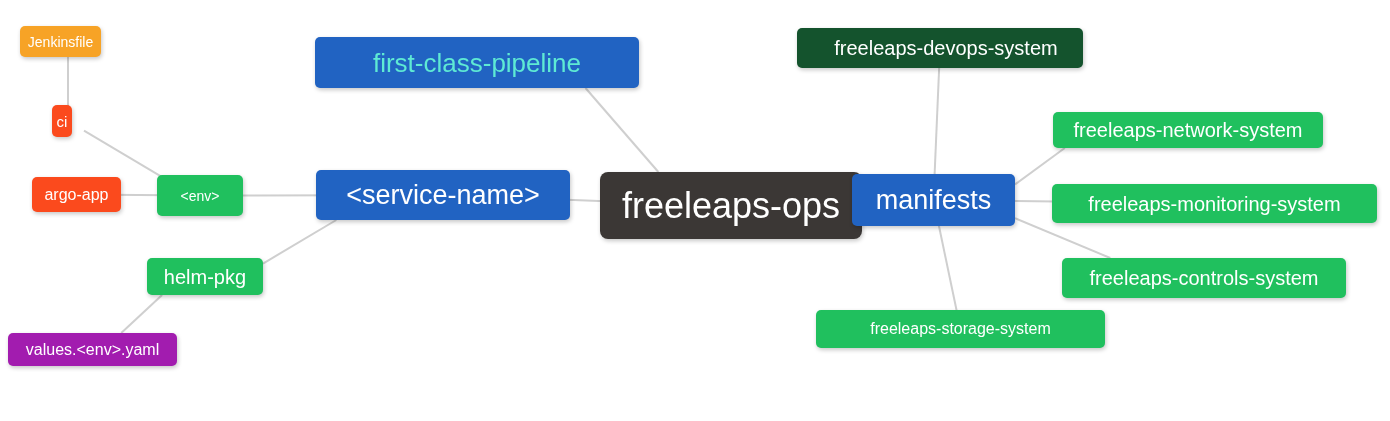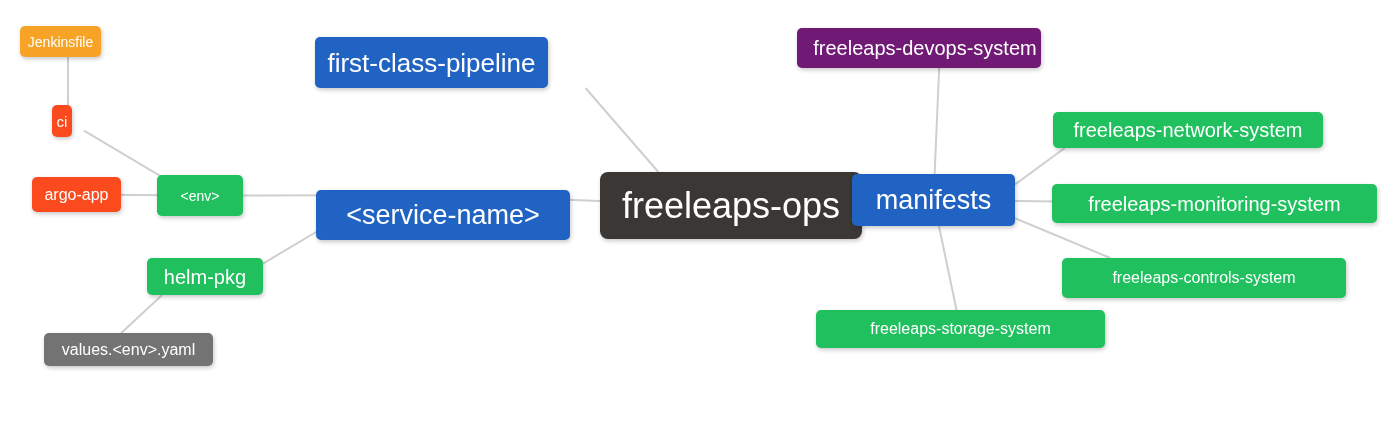--- a/index.html
+++ b/index.html
@@ -53,28 +53,28 @@
       <line x1="68" y1="121" x2="68" y2="41.5" stroke="#cfcfcf" stroke-width="2"></line>
       <line x1="162.08" y1="295" x2="121.23" y2="333" stroke="#cfcfcf" stroke-width="2"></line>
       <line x1="933.5" y1="200" x2="940" y2="48" stroke="#cfcfcf" stroke-width="2"></line>
       <line x1="1015" y1="184.4" x2="1064.8" y2="148" stroke="#cfcfcf" stroke-width="2"></line>
       <line x1="933.5" y1="200" x2="1214.5" y2="203.5" stroke="#cfcfcf" stroke-width="2"></line>
       <line x1="1015" y1="218.2" x2="1110.28" y2="258" stroke="#cfcfcf" stroke-width="2"></line>
       <line x1="933.5" y1="200" x2="960.5" y2="329" stroke="#cfcfcf" stroke-width="2"></line>
     </svg>
   <div id="nodes">
       <div class="node role-root" style="left: 585px; top: 172px; width: 262px; height: 67px; font-size: 36px; background: rgb(59, 55, 53); color: rgb(255, 255, 255);">freeleaps-ops</div>
-      <div class="node role-branch" style="left: 315px; top: 37px; width: 233px; height: 51px; font-size: 26px; background: rgb(33, 99, 194); color: #ffffff;">first-class-pipeline</div>
-      <div class="node role-branch" style="left: 316px; top: 170px; width: 254px; height: 50px; font-size: 27px; background: rgb(33, 99, 194); color: rgb(255, 255, 255); margin-top: 20px;">&lt;service-name&gt;</div>
+      <div class="node role-branch" style="left: 315px; top: 37px; width: 324px; height: 51px; font-size: 26px; background: rgb(33, 99, 194); color: #5eead4;">first-class-pipeline</div>
+      <div class="node role-branch" style="left: 316px; top: 170px; width: 254px; height: 50px; font-size: 27px; background: rgb(33, 99, 194); color: rgb(255, 255, 255);">&lt;service-name&gt;</div>
       <div class="node role-branch" style="left: 852px; top: 174px; width: 163px; height: 52px; font-size: 27px; background: rgb(33, 99, 194); color: rgb(255, 255, 255);">manifests</div>
       <div class="node role-green" style="left: 157px; top: 175px; width: 86px; height: 41px; font-size: 14px; background: rgb(32, 192, 94); color: rgb(255, 255, 255);">&lt;env&gt;</div>
       <div class="node role-green" style="left: 147px; top: 258px; width: 116px; height: 37px; font-size: 20px; background: rgb(32, 192, 94); color: rgb(255, 255, 255);">helm-pkg</div>
       <div class="node role-red" style="left: 52px; top: 105px; width: 20px; height: 32px; font-size: 15px; background: rgb(251, 74, 29); color: rgb(255, 255, 255);">ci</div>
       <div class="node role-red" style="left: 32px; top: 177px; width: 89px; height: 35px; font-size: 16px; background: rgb(251, 74, 29); color: rgb(255, 255, 255);">argo-app</div>
       <div class="node role-orange" style="left: 20px; top: 26px; width: 81px; height: 31px; font-size: 14px; background: rgb(247, 163, 38); color: rgb(255, 255, 255);">Jenkinsfile</div>
-      <div class="node role-red" style="left: 8px; top: 333px; width: 169px; height: 33px; font-size: 16px; background: #737373; color: rgb(255, 255, 255); margin-left: 36px;">values.&lt;env&gt;.yaml</div>
-      <div class="node role-green" style="left: 797px; top: 28px; width: 244px; height: 40px; font-size: 20px; background: #701a75; color: rgb(255, 255, 255); padding-left: 12px;">freeleaps-devops-system</div>
+      <div class="node role-red" style="left: 8px; top: 333px; width: 169px; height: 33px; font-size: 16px; background: #a21caf; color: rgb(255, 255, 255);">values.&lt;env&gt;.yaml</div>
+      <div class="node role-green" style="left: 797px; top: 28px; width: 286px; height: 40px; font-size: 20px; background: #14532d; color: rgb(255, 255, 255); padding-left: 12px;">freeleaps-devops-system</div>
       <div class="node role-green" style="left: 1053px; top: 112px; width: 270px; height: 36px; font-size: 20px; background: rgb(32, 192, 94); color: rgb(255, 255, 255);">freeleaps-network-system</div>
       <div class="node role-green" style="left: 1052px; top: 184px; width: 325px; height: 39px; font-size: 20px; background: rgb(32, 192, 94); color: rgb(255, 255, 255);">freeleaps-monitoring-system</div>
-      <div class="node role-green" style="left: 1062px; top: 258px; width: 284px; height: 40px; font-size: 16px; background: rgb(32, 192, 94); color: rgb(255, 255, 255);">freeleaps-controls-system</div>
+      <div class="node role-green" style="left: 1062px; top: 258px; width: 284px; height: 40px; font-size: 20px; background: rgb(32, 192, 94); color: rgb(255, 255, 255);">freeleaps-controls-system</div>
       <div class="node role-green" style="left: 816px; top: 310px; width: 289px; height: 38px; font-size: 16px; background: rgb(32, 192, 94); color: rgb(255, 255, 255);">freeleaps-storage-system</div>
     </div>
 </div>
 
 </body></html>

